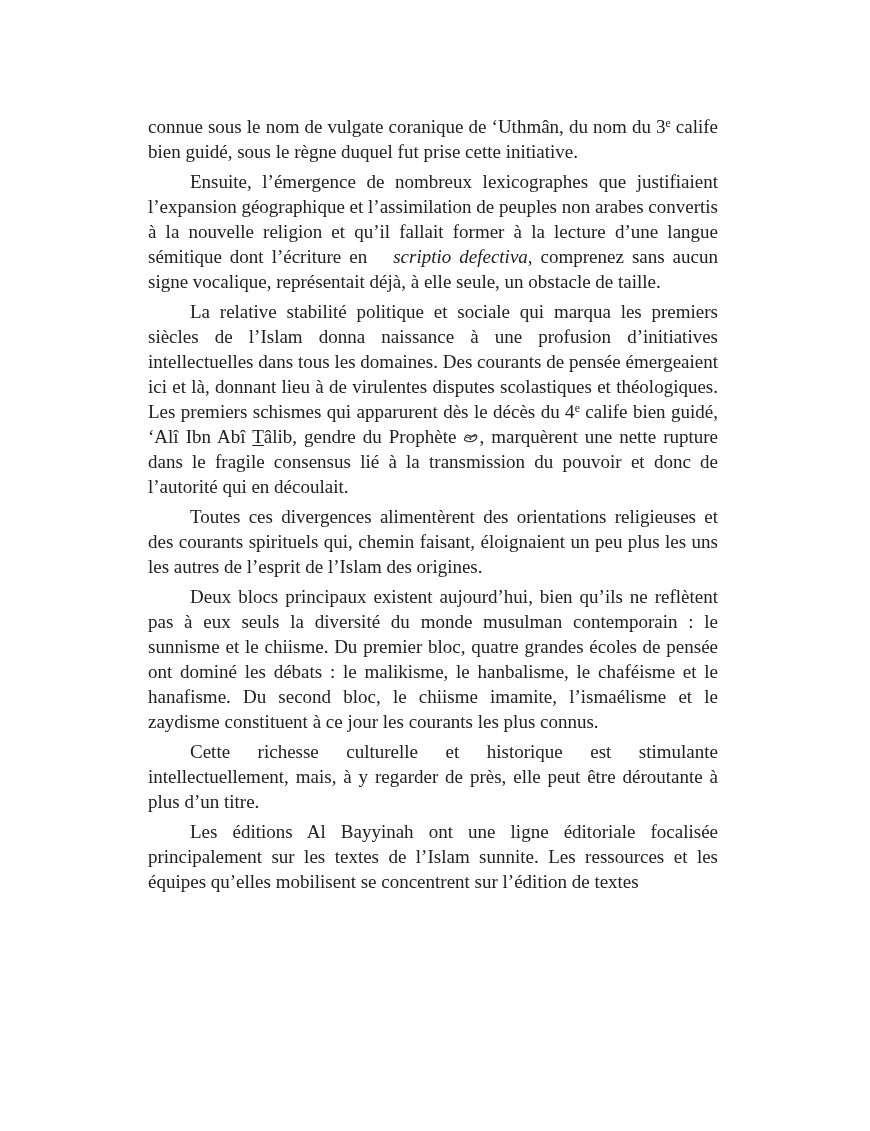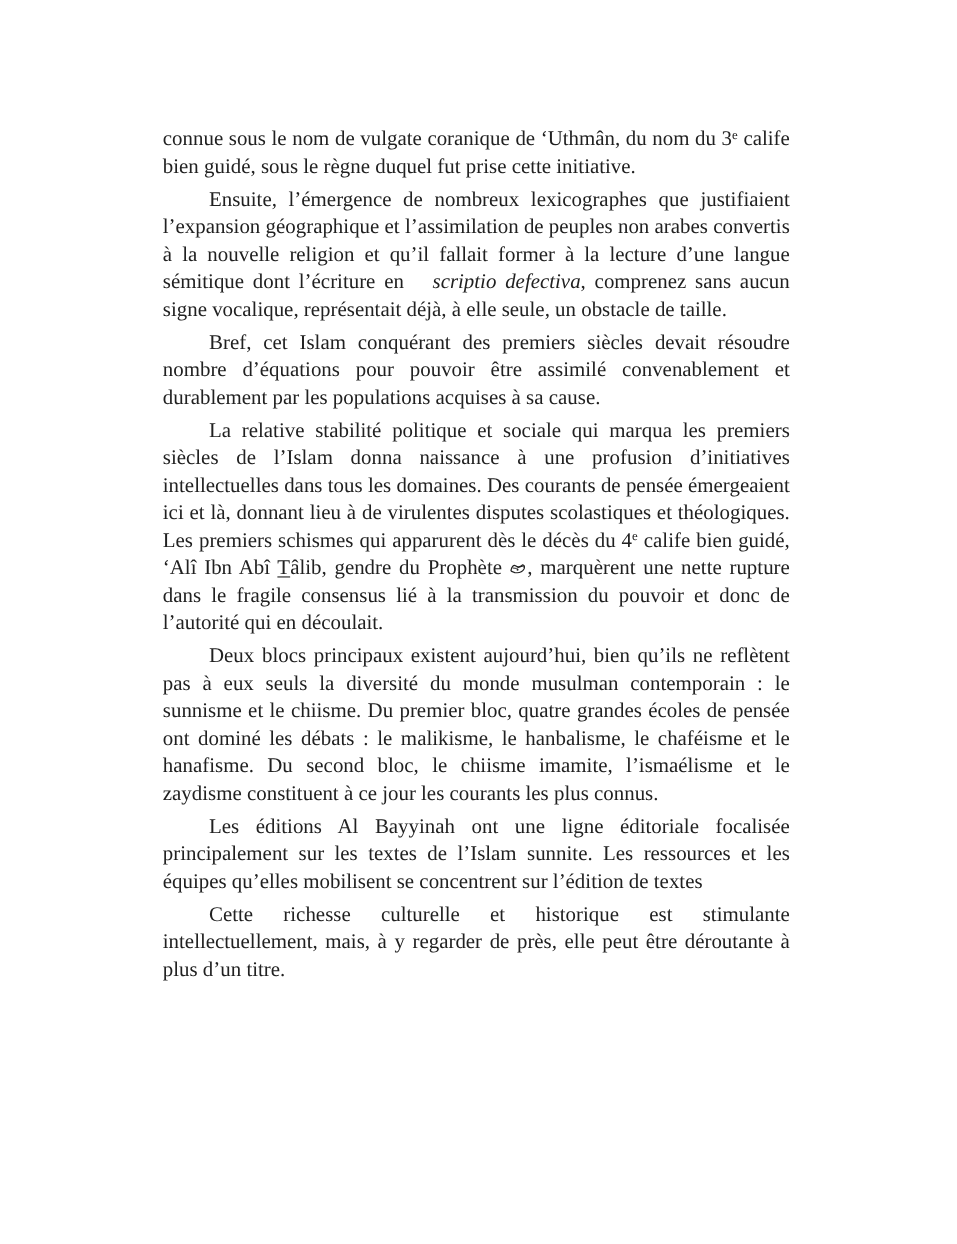--- a/index.html
+++ b/index.html
@@ -59,26 +59,26 @@
     color: #212121;
   }
 </style>
 </head>
 <body>
 
 <div class="book-page">
   <div class="text-block">
       <p class="para"><span class="seg">connue sous le nom de vulgate coranique de ‘Uthmân, du nom du 3</span><span class="seg sup">e</span><span class="seg"> calife bien guidé, sous le règne duquel fut prise cette initiative.</span></p>
       <p class="para indent"><span class="seg">Ensuite, l’émergence de nombreux lexicographes que justifiaient l’expansion géographique et l’assimilation de peuples non arabes convertis à la nouvelle religion et qu’il fallait former à la lecture d’une langue sémitique dont l’écriture en </span><span class="seg italic">scriptio defectiva</span><span class="seg">, comprenez sans aucun signe vocalique, représentait déjà, à elle seule, un obstacle de taille.</span></p>
-      <p class="para indent"><span class="seg">Bref, cet Islam conquérant des premiers siècles devait résoudre nombre d’équations pour pouvoir être assimilé convenablement et durablement par les populations acquises à sa cause.</span></p>
       <p class="para indent"><span class="seg">La relative stabilité politique et sociale qui marqua les premiers siècles de l’Islam donna naissance à une profusion d’initiatives intellectuelles dans tous les domaines. Des courants de pensée émergeaient ici et là, donnant lieu à de virulentes disputes scolastiques et théologiques. Les premiers schismes qui apparurent dès le décès du 4</span><span class="seg sup">e</span><span class="seg"> calife bien guidé, ‘Alî Ibn Abî </span><span class="seg underline">T</span><span class="seg">âlib, gendre du Prophète </span><span class="seg pbuh"><svg width="16" height="15" viewBox="0 0 16 15" aria-hidden="true">
             <g fill="none" stroke="#212121" stroke-width="1.1" stroke-linecap="round">
               <path d="M1.5 9.5 Q3 3.5 6 5.5 T12 4.5 Q14.5 5 13.5 8 Q11 12.5 5 11.5 Q1.5 10.8 1.5 9.5"></path>
               <path d="M3.5 7.5 Q6.5 8.5 9.5 6.5 Q12 5 13.5 6.5" stroke-width="0.9"></path>
             </g>
             <circle cx="7.5" cy="9" r="0.9" fill="#212121"></circle>
           </svg></span><span class="seg">, marquèrent une nette rupture dans le fragile consensus lié à la transmission du pouvoir et donc de l’autorité qui en découlait.</span></p>
+      <p class="para indent"><span class="seg">Toutes ces divergences alimentèrent des orientations religieuses et des courants spirituels qui, chemin faisant, éloignaient un peu plus les uns les autres de l’esprit de l’Islam des origines.</span></p>
       <p class="para indent"><span class="seg">Deux blocs principaux existent aujourd’hui, bien qu’ils ne reflètent pas à eux seuls la diversité du monde musulman contemporain : le sunnisme et le chiisme. Du premier bloc, quatre grandes écoles de pensée ont dominé les débats : le malikisme, le hanbalisme, le chaféisme et le hanafisme. Du second bloc, le chiisme imamite, l’ismaélisme et le zaydisme constituent à ce jour les courants les plus connus.</span></p>
+      <p class="para indent"><span class="seg">Cette richesse culturelle et historique est stimulante intellectuellement, mais, à y regarder de près, elle peut être déroutante à plus d’un titre.</span></p>
       <p class="para indent"><span class="seg">Les éditions Al Bayyinah ont une ligne éditoriale focalisée principalement sur les textes de l’Islam sunnite. Les ressources et les équipes qu’elles mobilisent se concentrent sur l’édition de textes</span></p>
-      <p class="para indent"><span class="seg">Cette richesse culturelle et historique est stimulante intellectuellement, mais, à y regarder de près, elle peut être déroutante à plus d’un titre.</span></p>
     </div>
   <div class="page-number">6</div>
 </div>
 
 </body></html>

